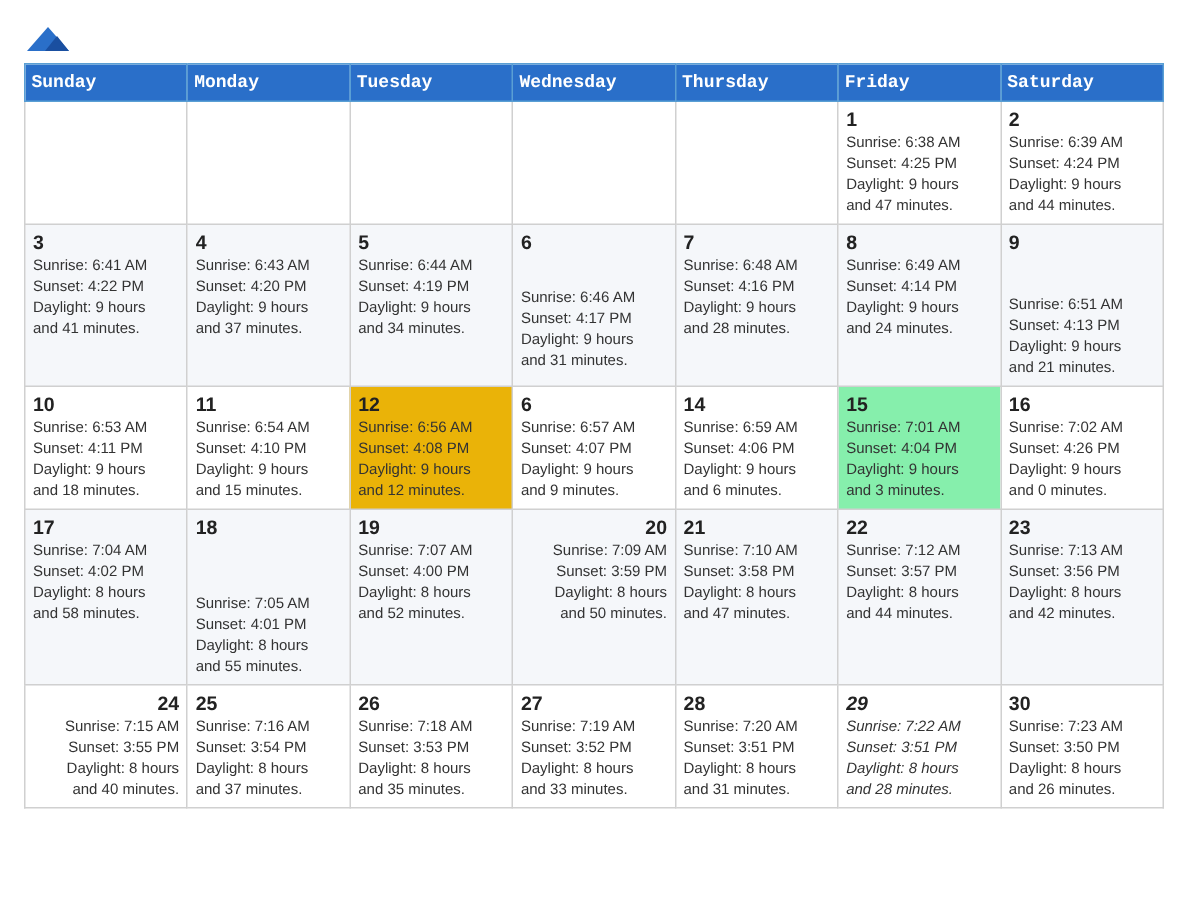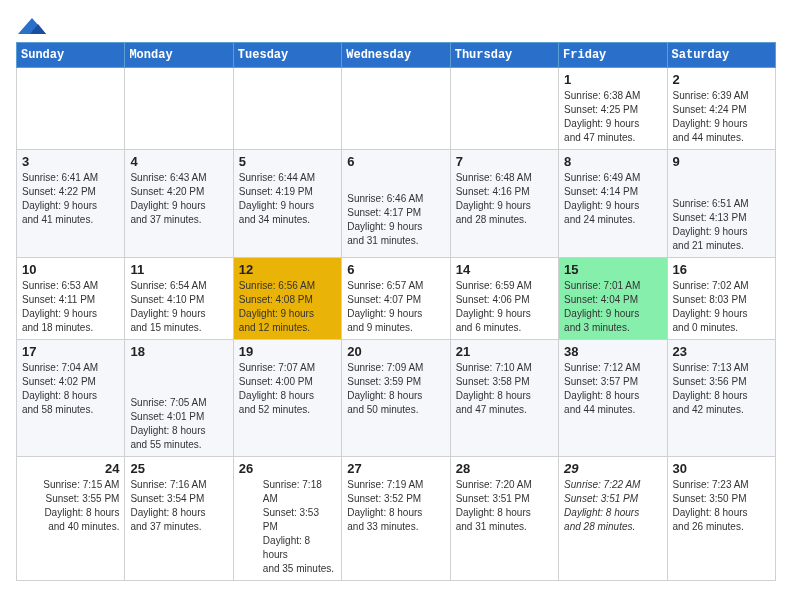--- a/index.html
+++ b/index.html
@@ -246,21 +246,21 @@
         <td style="background: #86efac;">
           <span class="day-number">15</span>
           <div class="day-info" style="white-space: pre-line;">Sunrise: 7:01 AM
 Sunset: 4:04 PM
 Daylight: 9 hours
 and 3 minutes.</div>
         </td>
         <td style="background: rgb(255, 255, 255);">
           <span class="day-number">16</span>
           <div class="day-info" style="white-space: pre-line;">Sunrise: 7:02 AM
-Sunset: 8:03 PM
+Sunset: 4:26 PM
 Daylight: 9 hours
 and 0 minutes.</div>
         </td>
       </tr>
       <tr>
         <td style="background: rgb(245, 247, 250);">
           <span class="day-number">17</span>
           <div class="day-info" style="white-space: pre-line;">Sunrise: 7:04 AM
 Sunset: 4:02 PM
 Daylight: 8 hours
@@ -273,36 +273,36 @@
 Daylight: 8 hours
 and 55 minutes.</div>
         </td>
         <td style="background: rgb(245, 247, 250);">
           <span class="day-number">19</span>
           <div class="day-info" style="white-space: pre-line;">Sunrise: 7:07 AM
 Sunset: 4:00 PM
 Daylight: 8 hours
 and 52 minutes.</div>
         </td>
-        <td style="background: rgb(245, 247, 250);">
+        <td style="background: rgb(245, 247, 250); text-align: right;">
           <span class="day-number">20</span>
           <div class="day-info" style="white-space: pre-line;">Sunrise: 7:09 AM
 Sunset: 3:59 PM
 Daylight: 8 hours
 and 50 minutes.</div>
         </td>
         <td style="background: rgb(245, 247, 250);">
           <span class="day-number">21</span>
           <div class="day-info" style="white-space: pre-line;">Sunrise: 7:10 AM
 Sunset: 3:58 PM
 Daylight: 8 hours
 and 47 minutes.</div>
         </td>
         <td style="background: rgb(245, 247, 250);">
-          <span class="day-number">38</span>
+          <span class="day-number">22</span>
           <div class="day-info" style="white-space: pre-line;">Sunrise: 7:12 AM
 Sunset: 3:57 PM
 Daylight: 8 hours
 and 44 minutes.</div>
         </td>
         <td style="background: rgb(245, 247, 250); margin-top: 40px;">
           <span class="day-number">23</span>
           <div class="day-info" style="white-space: pre-line;">Sunrise: 7:13 AM
 Sunset: 3:56 PM
 Daylight: 8 hours
@@ -319,21 +319,21 @@
         </td>
         <td style="background: rgb(255, 255, 255);">
           <span class="day-number">25</span>
           <div class="day-info" style="white-space: pre-line;">Sunrise: 7:16 AM
 Sunset: 3:54 PM
 Daylight: 8 hours
 and 37 minutes.</div>
         </td>
         <td style="background: rgb(255, 255, 255);">
           <span class="day-number">26</span>
-          <div class="day-info" style="white-space: pre-line; margin-left: 24px;">Sunrise: 7:18 AM
+          <div class="day-info" style="white-space: pre-line;">Sunrise: 7:18 AM
 Sunset: 3:53 PM
 Daylight: 8 hours
 and 35 minutes.</div>
         </td>
         <td style="background: rgb(255, 255, 255);">
           <span class="day-number">27</span>
           <div class="day-info" style="white-space: pre-line;">Sunrise: 7:19 AM
 Sunset: 3:52 PM
 Daylight: 8 hours
 and 33 minutes.</div>

